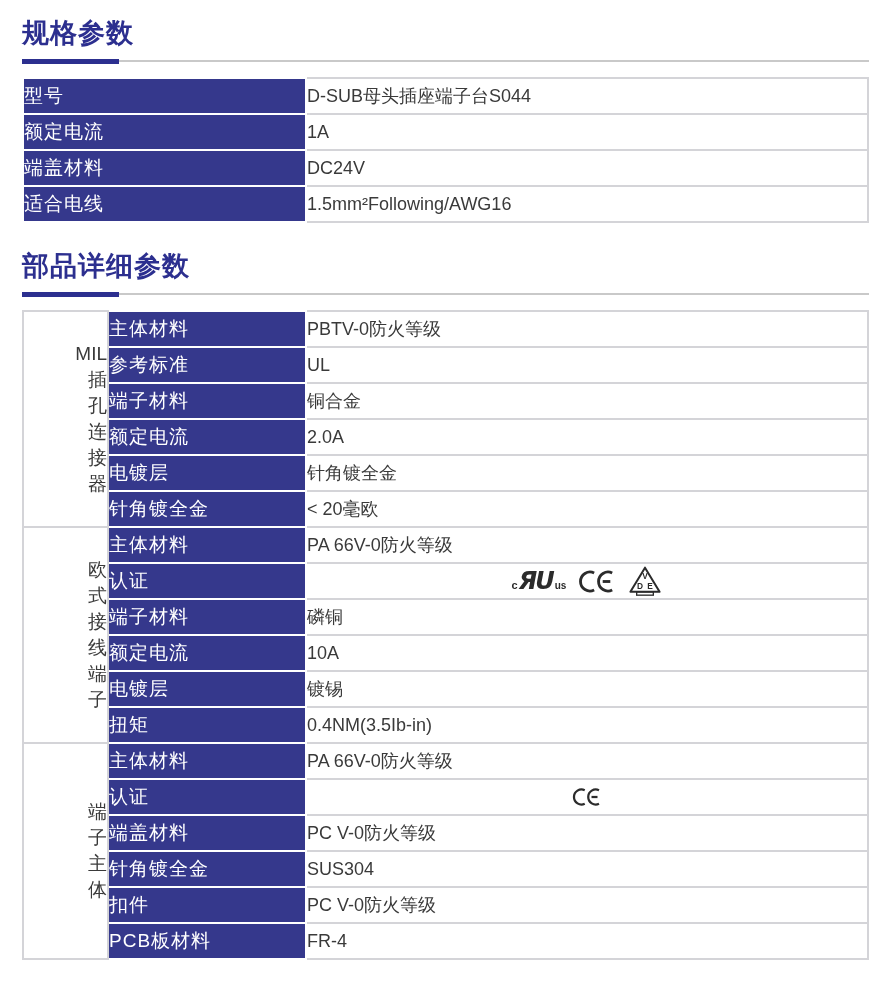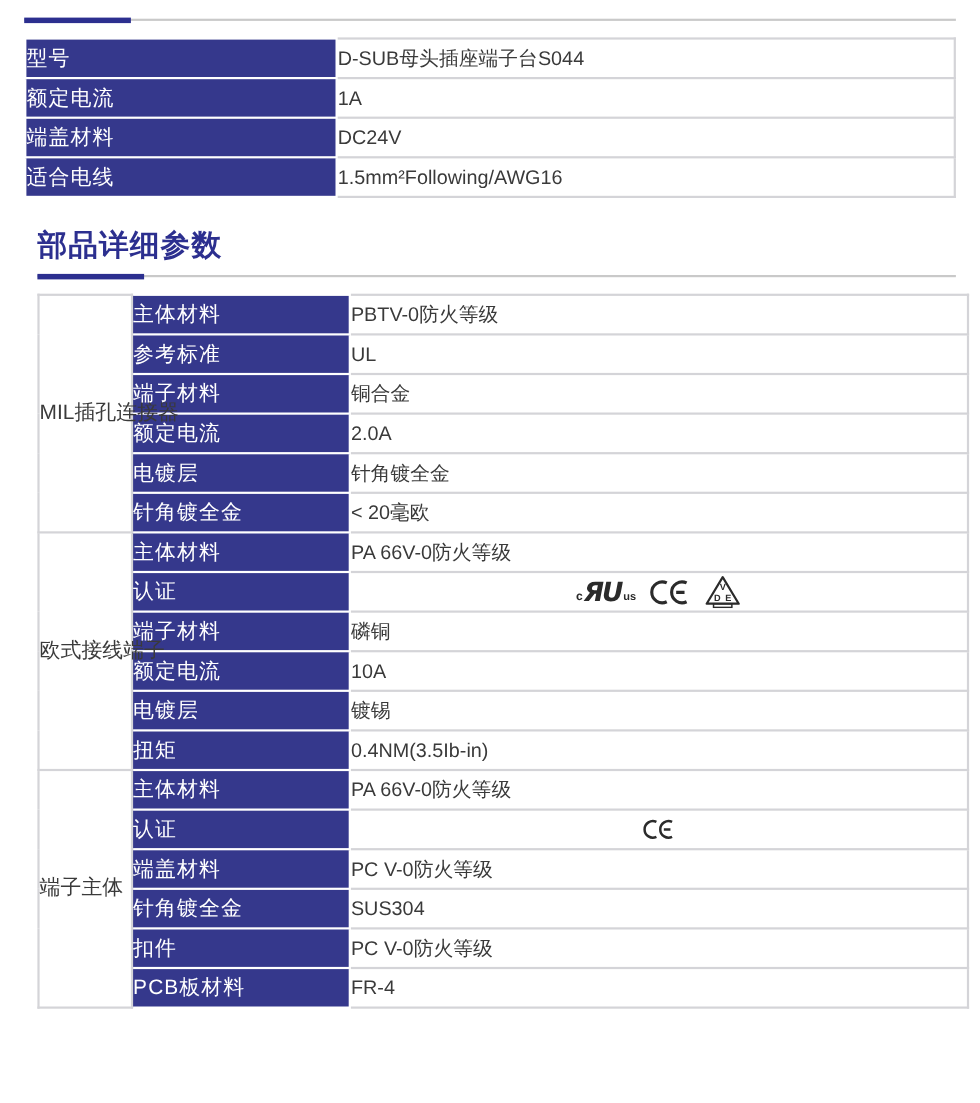--- a/index.html
+++ b/index.html
@@ -33,39 +33,40 @@
     background:#ffffff;font-size:18px;color:#3a3a3a;
     border:2px solid #d4d4d8;padding:0;
   }
   td.grp{
     background:#ffffff;text-align:center;font-size:19px;color:#3a3a3a;
     border:2px solid #d4d4d8;padding:0;vertical-align:middle;
   }
   .col-label{width:283px;}
   .tbl-detail .col-group{width:85px;}
   .tbl-detail .col-label2{width:198px;}
-  .vtext{display:flex;flex-direction:row;align-items:flex-end;line-height:26px;}
-
-  .sec2{margin-top:26px;margin-left:12px;}
+  .vtext{display:flex;flex-direction:column;align-items:flex-end;line-height:26px;}
+
+  .sec2{margin-top:26px;}
 
   
   .certs{display:flex;align-items:center;justify-content:center;gap:12px;height:100%;}
   .cul{display:inline-flex;align-items:flex-end;color:#2b2b2b;line-height:1;}
   .cul-c{font-size:11px;font-weight:800;margin-right:1px;}
   .cul-core{font-size:24px;font-weight:900;letter-spacing:-2px;line-height:0.85;font-family:"DejaVu Sans",sans-serif;font-style:italic;}
   .cul-us{font-size:10px;font-weight:800;margin-left:2px;}
   .mark-svg{display:inline-block;vertical-align:middle;}
   .ce-cell{display:flex;align-items:center;justify-content:center;height:100%;}
 </style>
 </head>
 <body>
 
 <div class="page">
 
   <section>
+    <h2 class="sec-title">规格参数</h2>
     <div class="sec-rule">
       <span class="rule-line"></span>
       <span class="rule-accent"></span>
     </div>
 
     <table class="tbl tbl-spec">
       <colgroup>
           <col class="col-label">
           <col>
         </colgroup>

